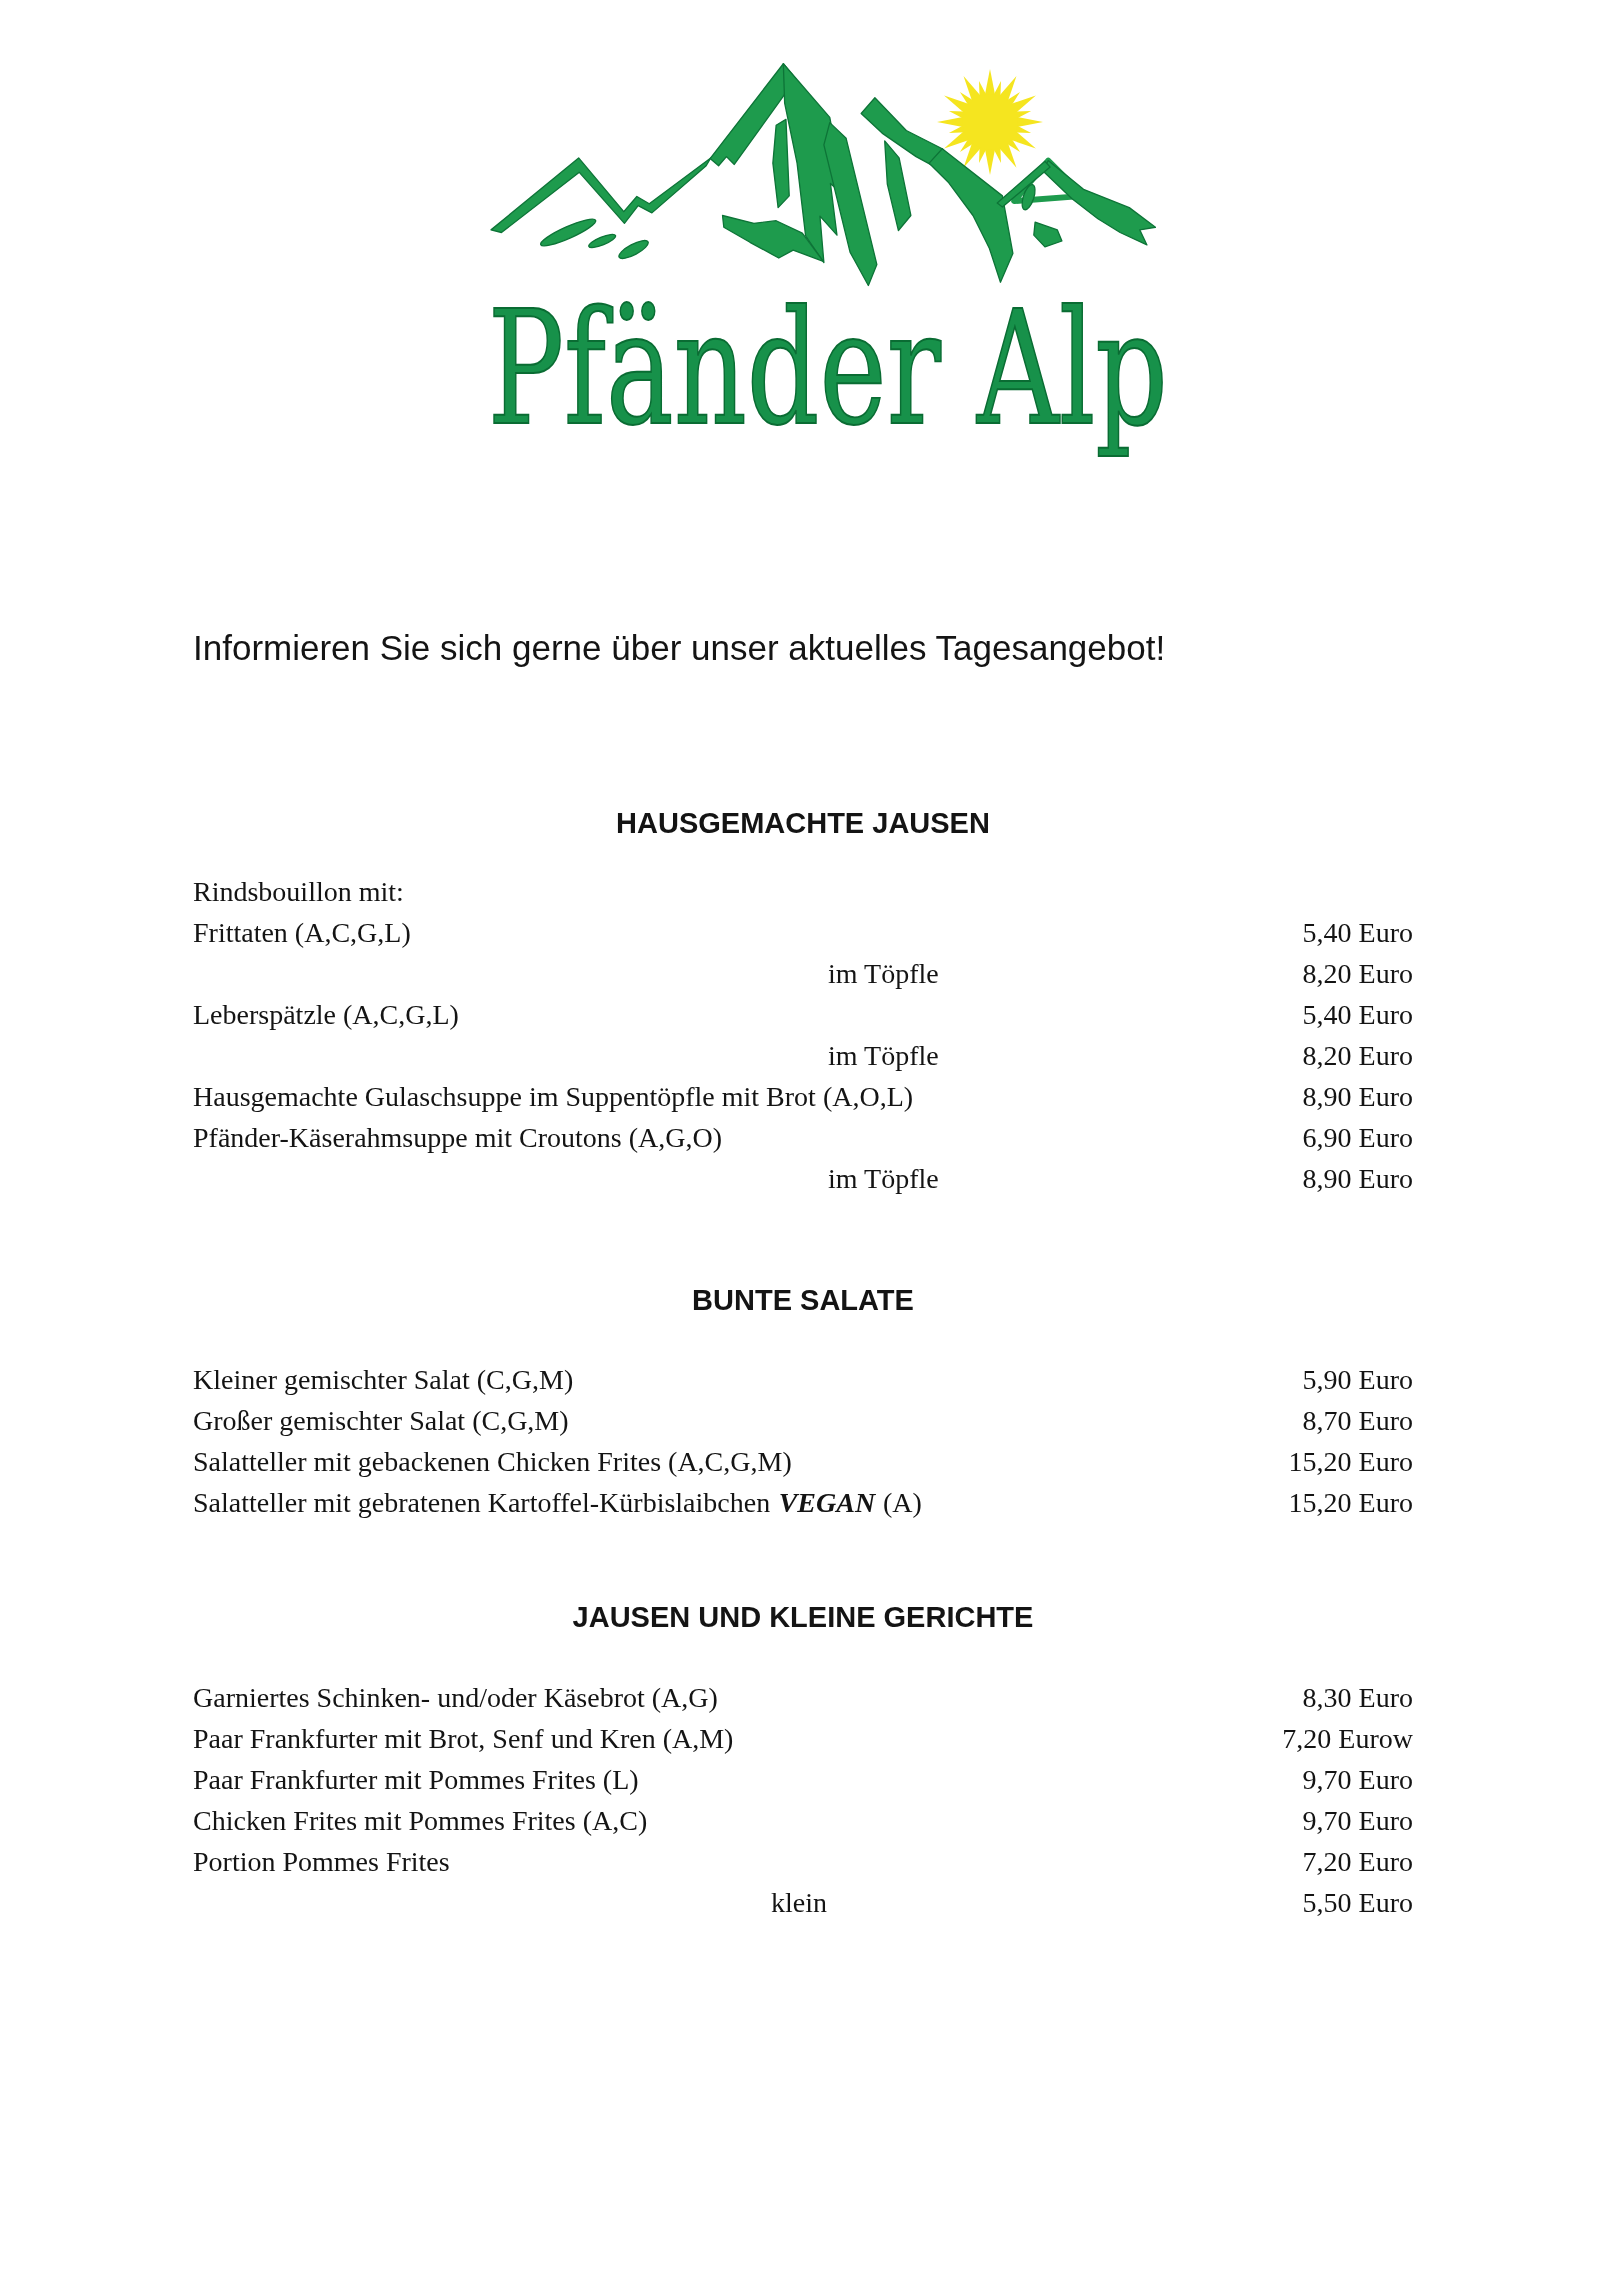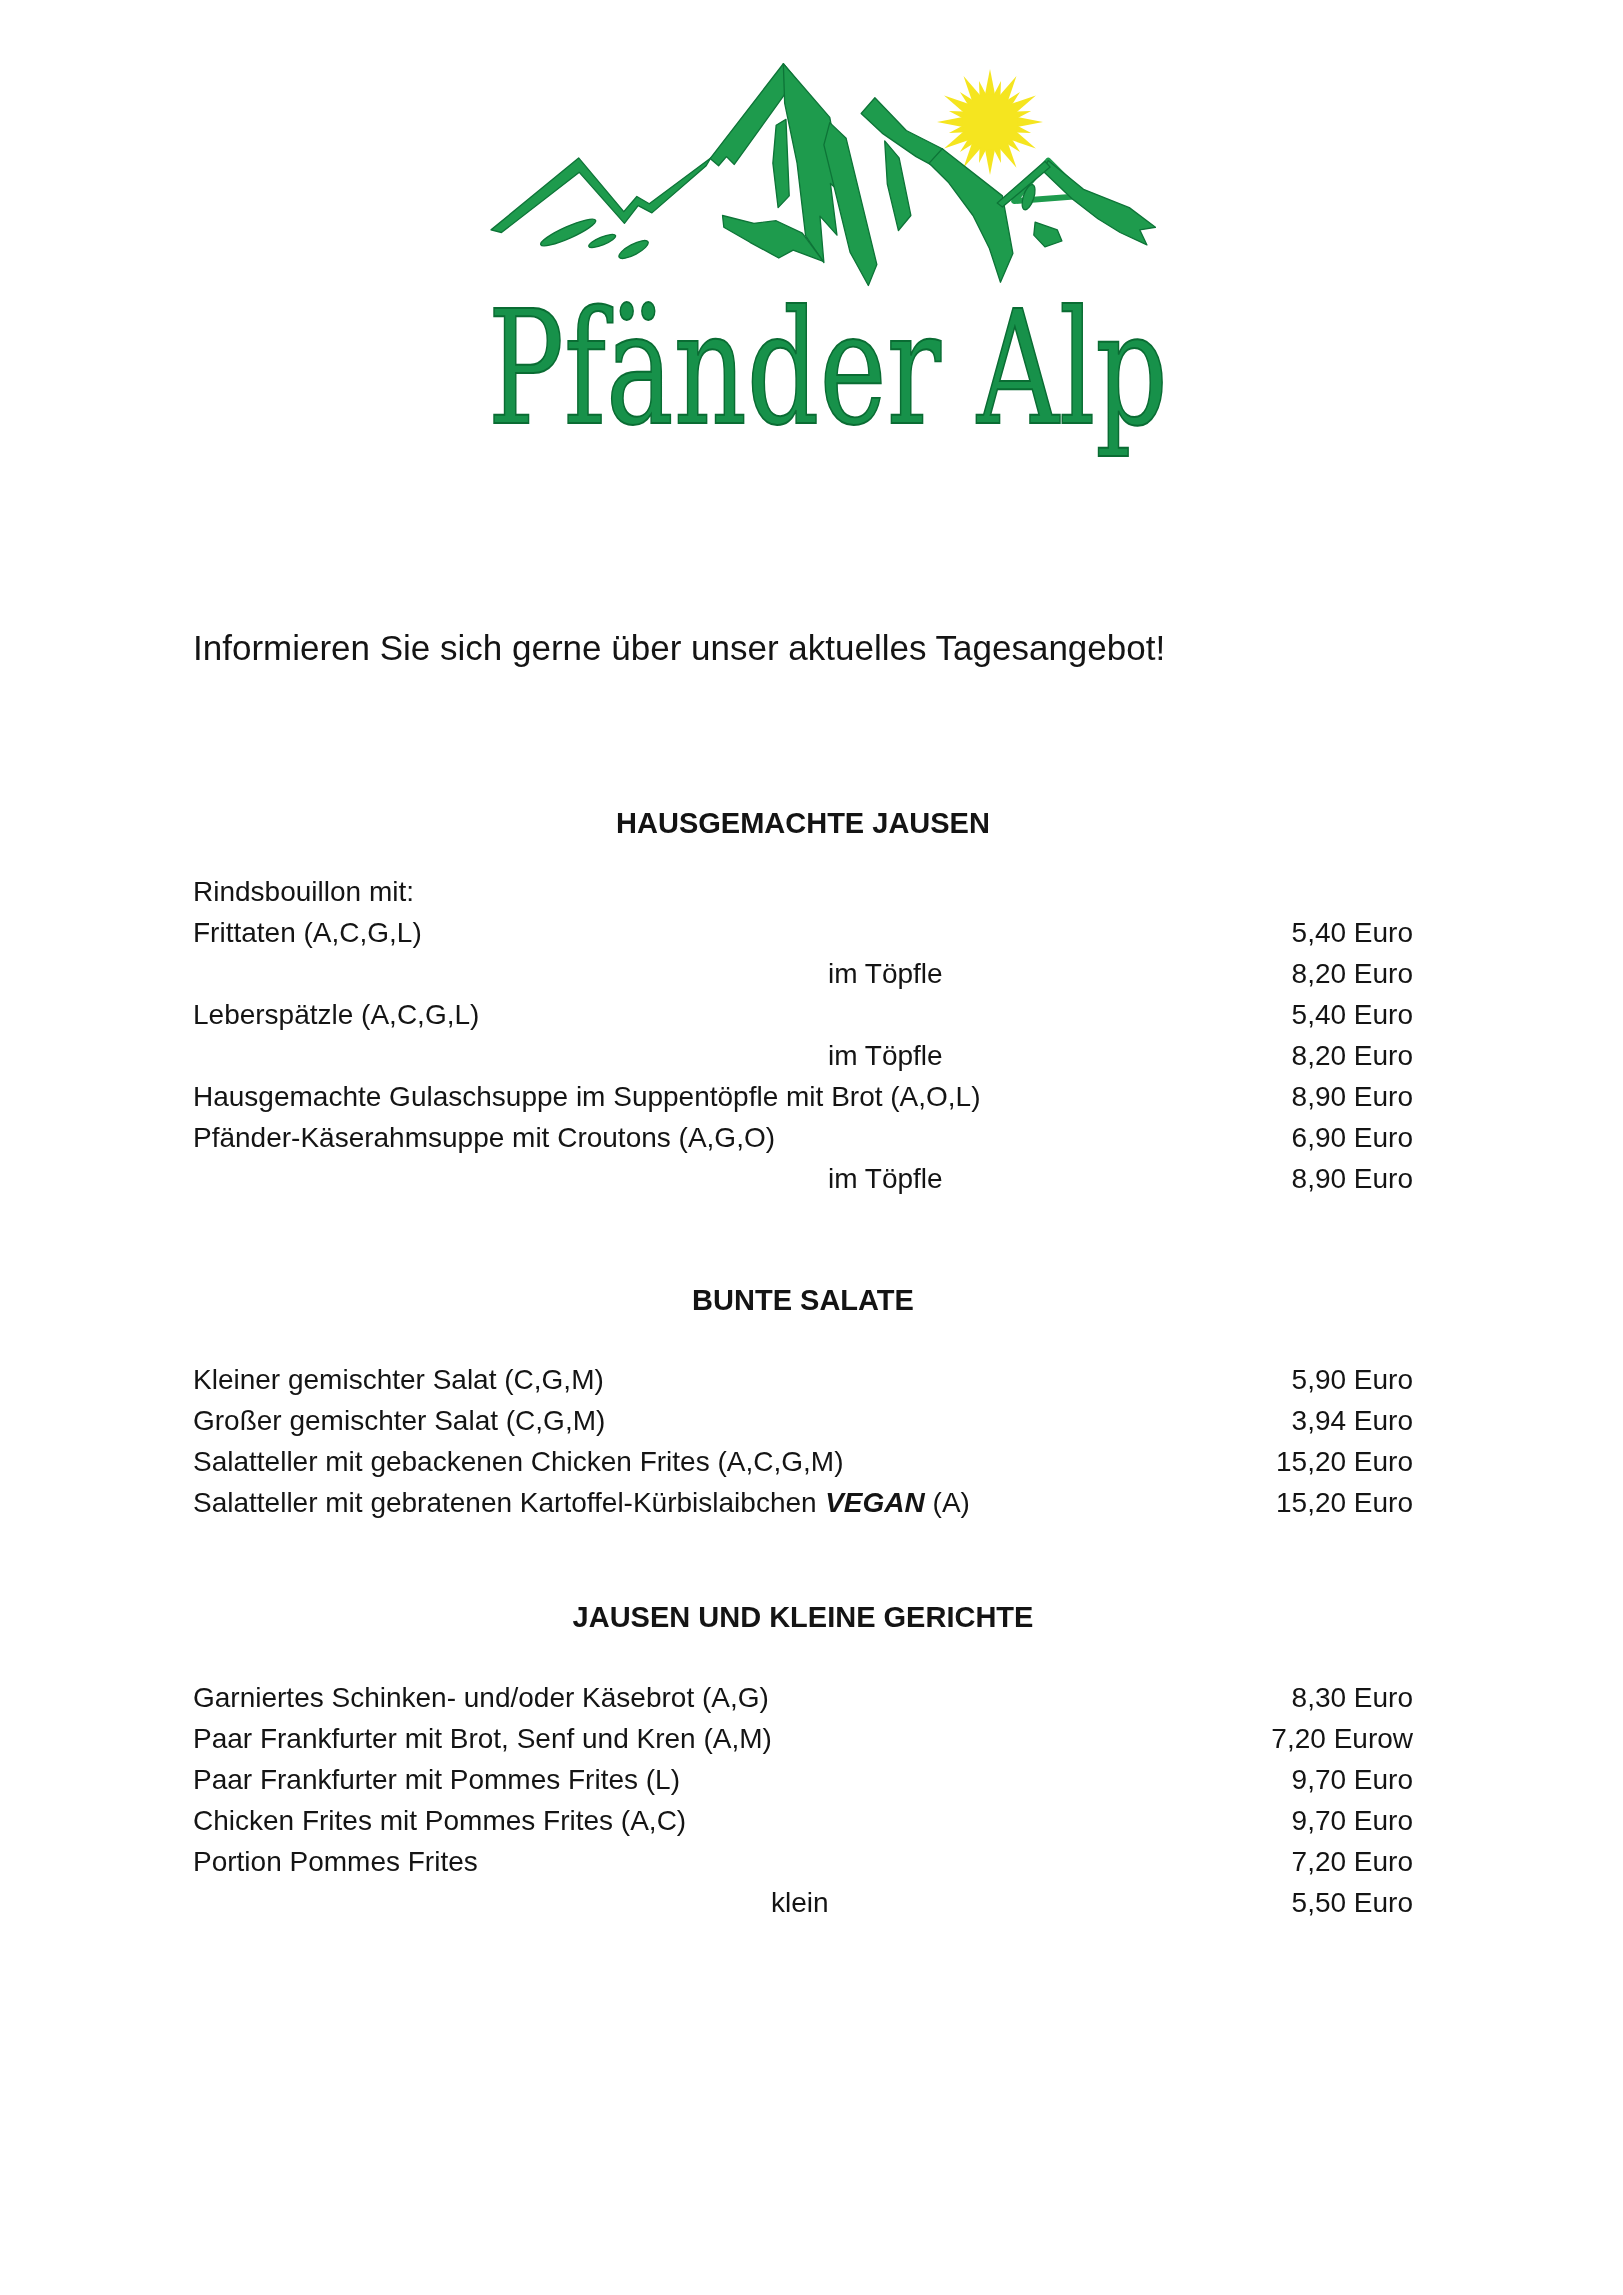--- a/index.html
+++ b/index.html
@@ -35,20 +35,21 @@
     font-size: 29px; font-weight: 700; white-space: nowrap;
   }
   #sec-suppen .rows { margin-top: 27px; }
   #sec-salate .rows { margin-top: 38px; }
   #sec-jausen .rows { margin-top: 39px; }
 
   .row {
     position: relative; height: 41px;
     display: flex; align-items: center;
     font-size: 28px;
+    font-family: Liberation Serif, serif;
   }
   .name { flex: 1 1 auto; white-space: nowrap; }
   .price { flex: 0 0 auto; white-space: nowrap; text-align: right; }
   .variant { position: absolute; left: 635px; white-space: nowrap; }
   .variant.klein { left: 578px; text-align: center; }
   .hl { font-weight: 700; font-style: italic; margin: 0 7.9px 0 8.5px; }
 </style>
 </head>
 <body>
 
@@ -165,21 +166,21 @@
 
   <div class="section" id="sec-salate">
     <h2 class="section-title">BUNTE SALATE</h2>
     <div class="rows">
       <div class="row">
         <span class="name">Kleiner gemischter Salat (C,G,M)</span>
         <span class="price">5,90 Euro</span>
       </div>
       <div class="row">
         <span class="name">Großer gemischter Salat (C,G,M)</span>
-        <span class="price">3,94 Euro</span>
+        <span class="price">8,70 Euro</span>
       </div>
       <div class="row">
         <span class="name">Salatteller mit gebackenen Chicken Frites (A,C,G,M)</span>
         <span class="price">15,20 Euro</span>
       </div>
       <div class="row">
         <span class="name"><span>Salatteller mit gebratenen Kartoffel-Kürbislaibchen</span><span class="hl">VEGAN</span><span>(A)</span></span>
         <span class="price">15,20 Euro</span>
       </div>
     </div>

